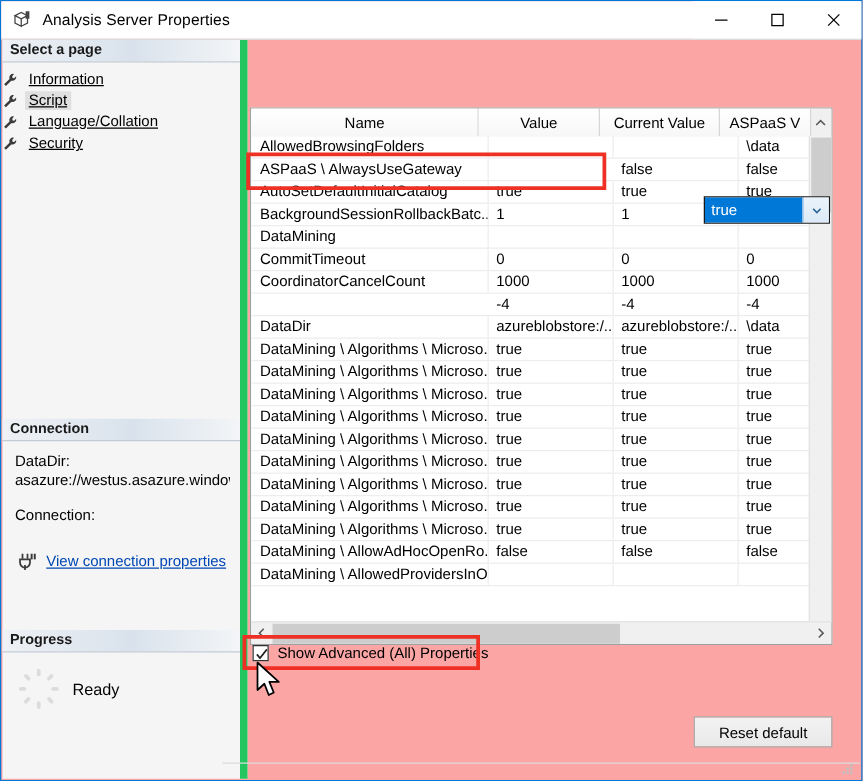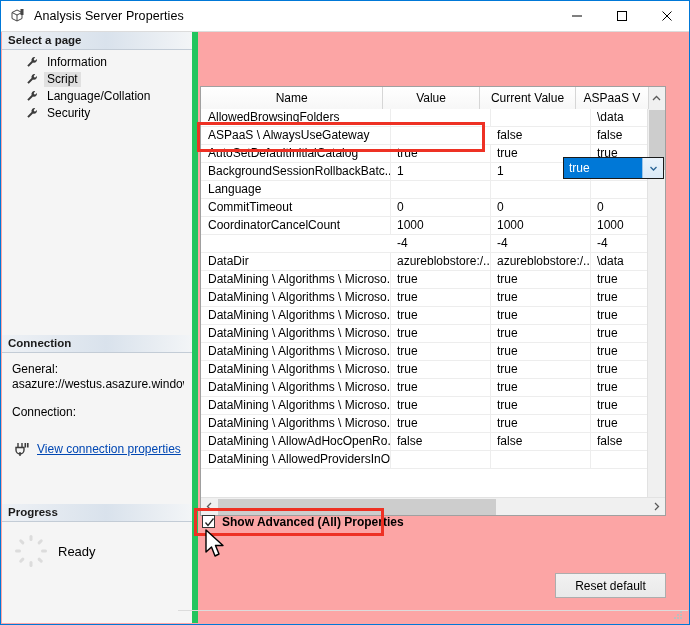--- a/index.html
+++ b/index.html
@@ -41,21 +41,21 @@
   .section-head{
     height:17px;line-height:17px;
     padding-left:6px;
     font-weight:bold;font-size:11.5px;
     background:linear-gradient(to right,#eef1f5 0%, #d9e2ec 55%, #f3f5f7 100%);
     border-bottom:1px solid #c3ccd6;
     color:#1a1a1a;
   }
   .page-list{padding:4px 0 0 0;}
   .page-item{
-    display:flex;align-items:center;height:17px;padding-left:24px;cursor:default;
+    display:flex;align-items:flex-end;height:17px;padding-left:0;cursor:default;text-decoration:underline;
   }
   .page-item .lbl{font-size:12px;padding:0 3px;line-height:15px;}
   .page-item.selected .lbl{background:#e0e0e0;}
   .wrench{width:13px;height:13px;margin-right:5px;flex:0 0 auto;}
   .conn-block{padding:9px 8px 0 10px;font-size:12px;line-height:15px;}
   .conn-block .lbl2{margin-top:13px;}
   .server-val{white-space:nowrap;overflow:hidden;}
   .conn-link-row{display:flex;align-items:center;margin-top:22px;padding-left:2px;}
   .plug-icon{width:17px;height:15px;margin-right:6px;flex:0 0 auto;}
   .conn-link{color:#0047b3;text-decoration:underline;font-size:12px;cursor:pointer;}
@@ -126,21 +126,21 @@
   
   .hscroll{
     position:absolute;left:0;right:0;bottom:0;height:17px;
     background:#f0f0f0;border-top:1px solid #e2e2e2;display:flex;align-items:center;
   }
   .hbtn{width:17px;height:16px;display:flex;align-items:center;justify-content:center;}
   .htrack{flex:1 1 auto;height:16px;position:relative;}
   .hthumb{position:absolute;left:0;top:0;height:16px;width:278px;background:#cdcdcd;}
 
   
-  .cbrow{position:absolute;display:flex;align-items:flex-start;font-weight:bold;}
+  .cbrow{position:absolute;display:flex;align-items:flex-end;}
   .cbox{
     width:13px;height:13px;border:1px solid #333;background:#fff;
     box-sizing:border-box;position:relative;flex:0 0 auto;margin-right:7px;
   }
   .cbox svg{position:absolute;left:1px;top:1px;}
   .cblabel{font-size:12px;}
 
   .reset-btn{
     position:absolute;right:22px;top:541px;width:109px;height:23px;
     background:linear-gradient(to bottom,#f2f2f2,#e9e9e9);
@@ -241,21 +241,21 @@
               <path d="M9.2 1.2a3 3 0 0 0-3.6 3.9L1.3 9.4l1.4 1.4 4.3-4.3a3 3 0 0 0 3.9-3.6L9.3 4.5 8 4.3 7.8 3z" fill="#3b3b3b"></path>
             </svg>
         </span>
         <span class="lbl">Security</span>
       </div>
     </div>
 
     <div style="position:absolute;left:0;right:0;top:303px;">
       <div class="section-head">Connection</div>
       <div class="conn-block">
-        <div>General:</div>
+        <div>DataDir:</div>
         <div class="server-val">asazure://westus.asazure.windows</div>
         <div class="lbl2">Connection:</div>
         <div class="conn-link-row">
           <span class="plug-icon">
             <svg width="17" height="15" viewBox="0 0 17 15">
               <g stroke="#3b3b3b" stroke-width="1.4" fill="none">
                 <line x1="4" y1="1" x2="4" y2="5"></line>
                   <line x1="8" y1="1" x2="8" y2="5"></line>
                 <path d="M2 5.5h8v2.5a4 4 0 0 1-8 0z"></path>
                 <line x1="6" y1="10" x2="6" y2="14"></line>
@@ -328,21 +328,21 @@
               <div class="gcell c2">true</div>
               <div class="gcell c3">true</div>
             </div>
             <div class="grow">
               <div class="gcell c0">BackgroundSessionRollbackBatc...</div>
               <div class="gcell c1">1</div>
               <div class="gcell c2">1</div>
               <div class="gcell c3">1</div>
             </div>
             <div class="grow">
-              <div class="gcell c0">Language</div>
+              <div class="gcell c0">DataMining</div>
               <div class="gcell c1"></div>
               <div class="gcell c2"></div>
               <div class="gcell c3"></div>
             </div>
             <div class="grow">
               <div class="gcell c0">CommitTimeout</div>
               <div class="gcell c1">0</div>
               <div class="gcell c2">0</div>
               <div class="gcell c3">0</div>
             </div>

